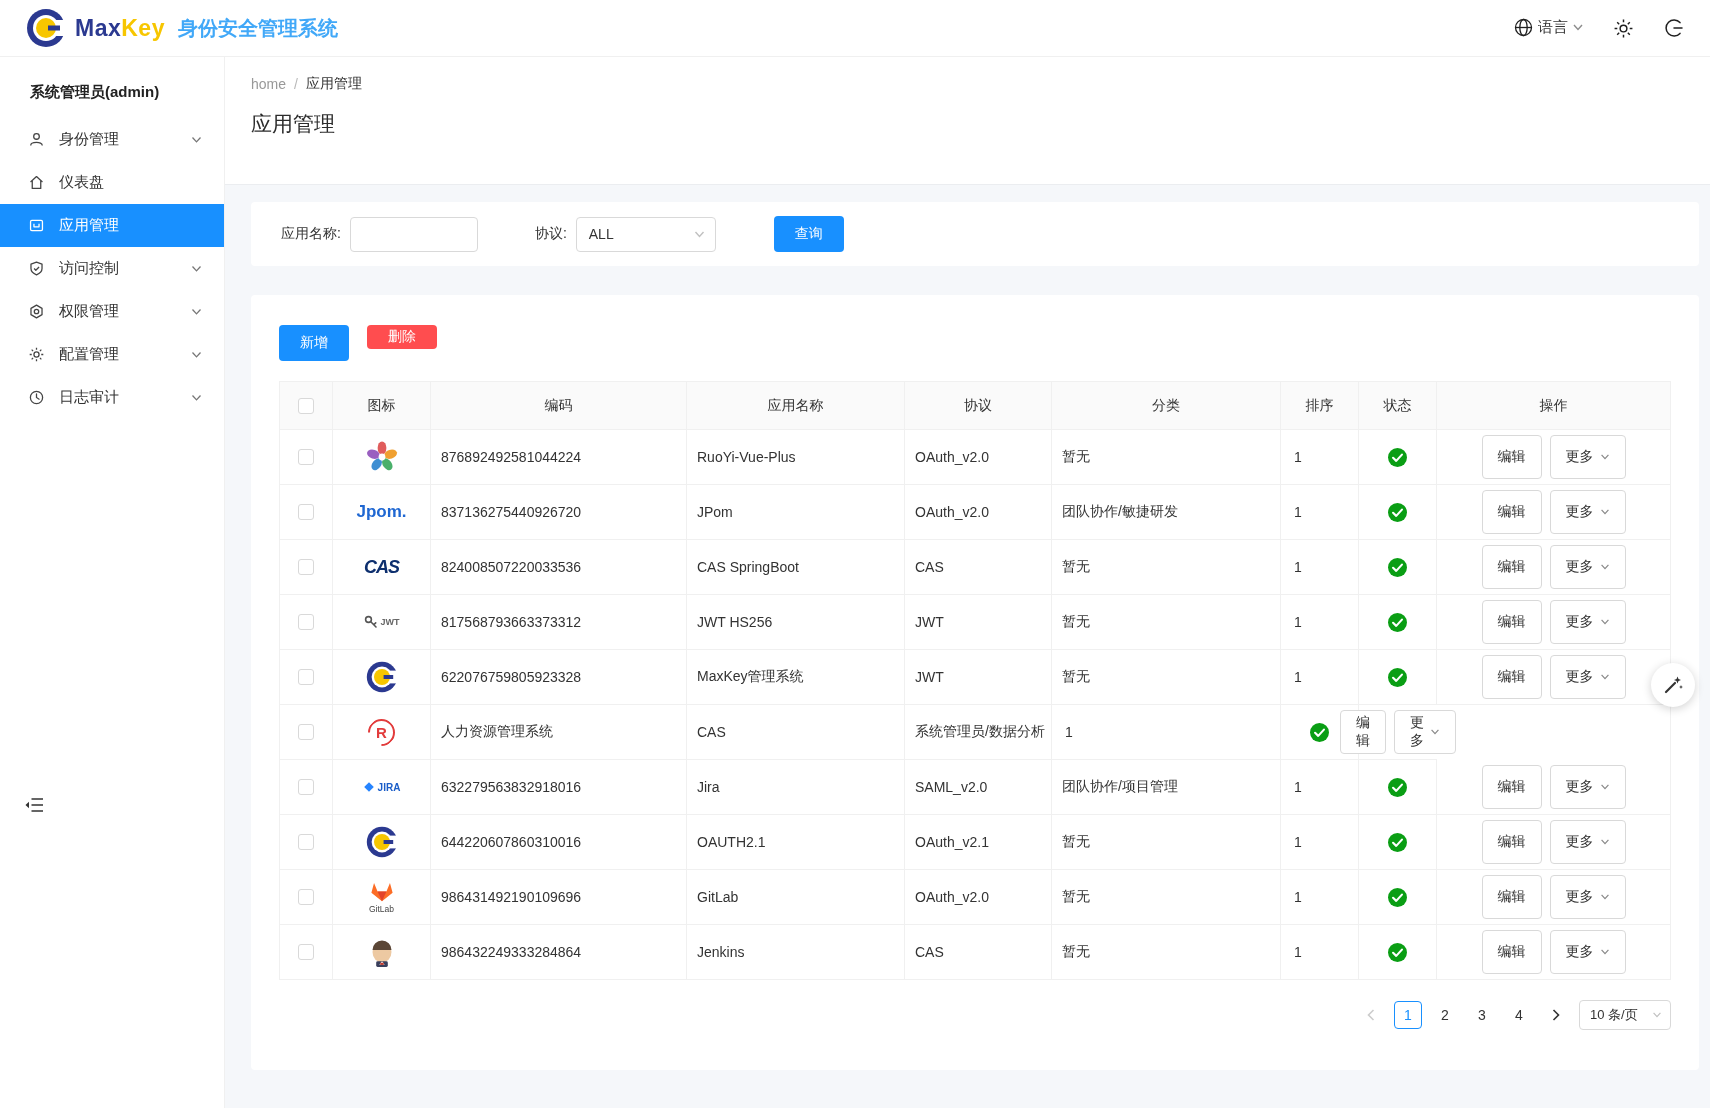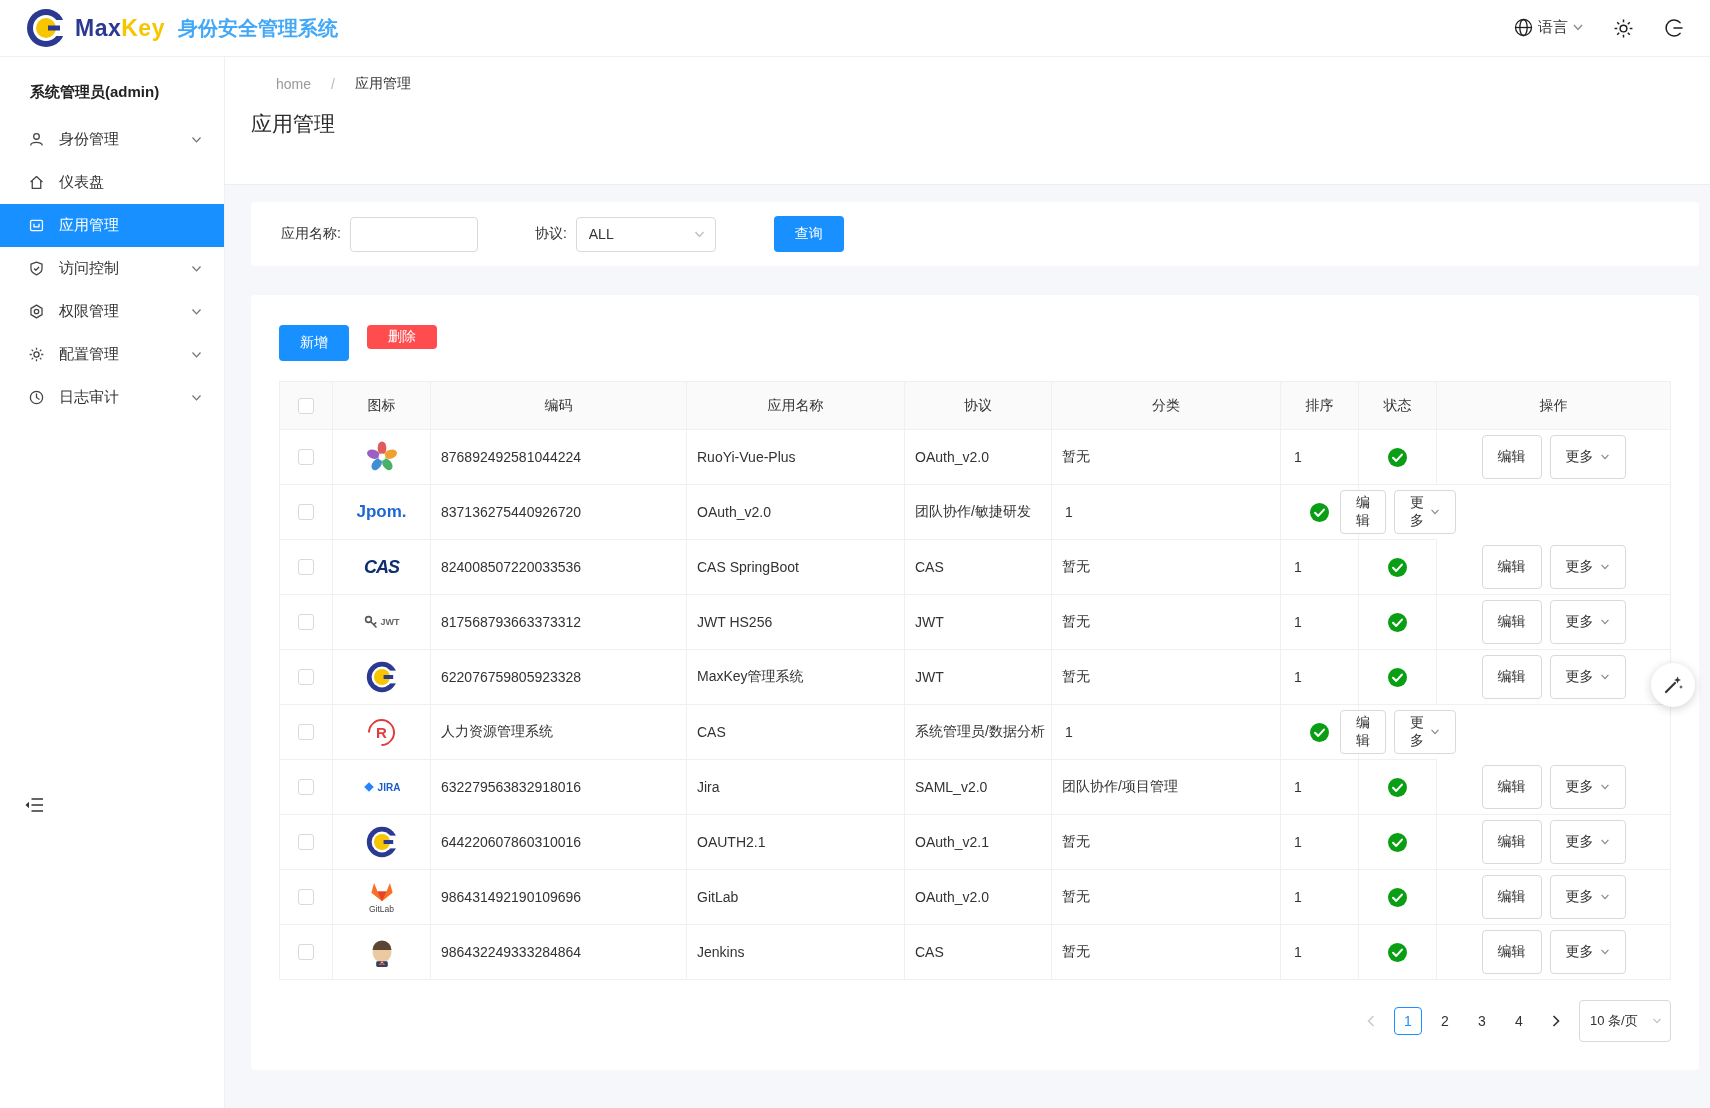--- a/index.html
+++ b/index.html
@@ -28,21 +28,21 @@
   .side-item .side-icon { width:18px; height:18px; margin-right:13px; display:flex; align-items:center; color:#444; }
   .side-item.active { background:#1890ff; color:#fff; }
   .side-item.active .side-icon { color:#fff; }
   .side-chevron { position:absolute; right:22px; top:50%; transform:translateY(-50%); color:#777; display:flex; }
   .collapse-btn { position:absolute; left:24px; top:738px; width:24px; height:20px; display:flex;
     align-items:center; color:#333; cursor:pointer; }
 
   
   .main { position:absolute; top:57px; left:225px; width:1485px; height:1051px; }
   .page-head { height:128px; background:#fff; border-bottom:1px solid #ebedf0; padding:18px 0 0 26px; }
-  .breadcrumb { font-size:14px; display:flex; gap:20px; align-items:center;margin-left:25px; }
+  .breadcrumb { font-size:14px; display:flex; gap:8px; align-items:center; }
   .breadcrumb .bc-home { color:#999; cursor:pointer; }
   .breadcrumb .bc-sep { color:#b9b9b9; }
   .breadcrumb .bc-cur { color:#333; }
   .page-title { margin-top:17px; font-size:21px; color:#2b2b2b; }
 
   .content { height:923px; background:#f5f7fa; padding:17px 11px 0 26px; }
   .card { background:#fff; border-radius:4px; }
 
   
   .filter-card { height:64px; display:flex; align-items:center; padding-left:30px; margin-bottom:29px; }
@@ -92,21 +92,21 @@
   .logo-jira .jira-text { font-size:10px; font-weight:800; color:#1a5dc8; }
   .logo-gitlab { display:flex; flex-direction:column; align-items:center; }
   .logo-gitlab .gl-text { font-size:8.5px; color:#444; margin-top:1px; }
 
   
   .pagination { display:flex; justify-content:flex-end; align-items:center; gap:9px; margin-top:20px; }
   .pg-item { min-width:28px; height:28px; border-radius:4px; display:flex; align-items:center; justify-content:center;
     font-size:14px; color:#333; cursor:pointer; background:#fff; }
   .pg-arrow { color:#333; } .pg-arrow.disabled { color:#ccc; cursor:default; }
   .pg-item.active { border:1px solid #1890ff; color:#1890ff; }
-  .pg-size { width:92px; height:42px; border:1px solid #d9d9d9; border-radius:4px; background:#fff;
+  .pg-size { width:92px; height:30px; border:1px solid #d9d9d9; border-radius:4px; background:#fff;
     display:flex; align-items:center; justify-content:space-between; padding:0 8px 0 10px; font-size:13px; cursor:pointer; }
   .pg-size .sel-chevron { color:#c0c0c0; display:flex; }
 
   
   .fab { position:absolute; top:663px; right:15px; width:44px; height:44px; border-radius:50%; background:#fff;
     box-shadow:0 2px 10px rgba(0,0,0,.18); display:flex; align-items:center; justify-content:center;
     cursor:pointer; z-index:30; border:none; }
 </style>
 </head>
 <body>
@@ -367,20 +367,21 @@
           </div>
 
           <div class="tgrid trow">
             <div class="td-check">
                 <span class="checkbox"></span>
               </div>
             <div class="td-icon">
                 <span class="logo-jpom">Jpom.</span>
               </div>
             <div class="td-left">837136275440926720</div>
+            <div class="td-left">JPom</div>
             <div class="td-left">OAuth_v2.0</div>
             <div class="td-left">团队协作/敏捷研发</div>
             <div class="td-sort">1</div>
             <div class="td-status">
                 <span style="display:flex;">
                   <svg width="19" height="19" viewBox="0 0 18 18">
                     <circle cx="9" cy="9" r="9" fill="#0a9e14"></circle>
                     <path d="M4.8 9.3 L7.8 12.2 L13.2 6.3" stroke="#fff" stroke-width="2" fill="none" stroke-linecap="round" stroke-linejoin="round"></path>
                   </svg>
                 </span>

